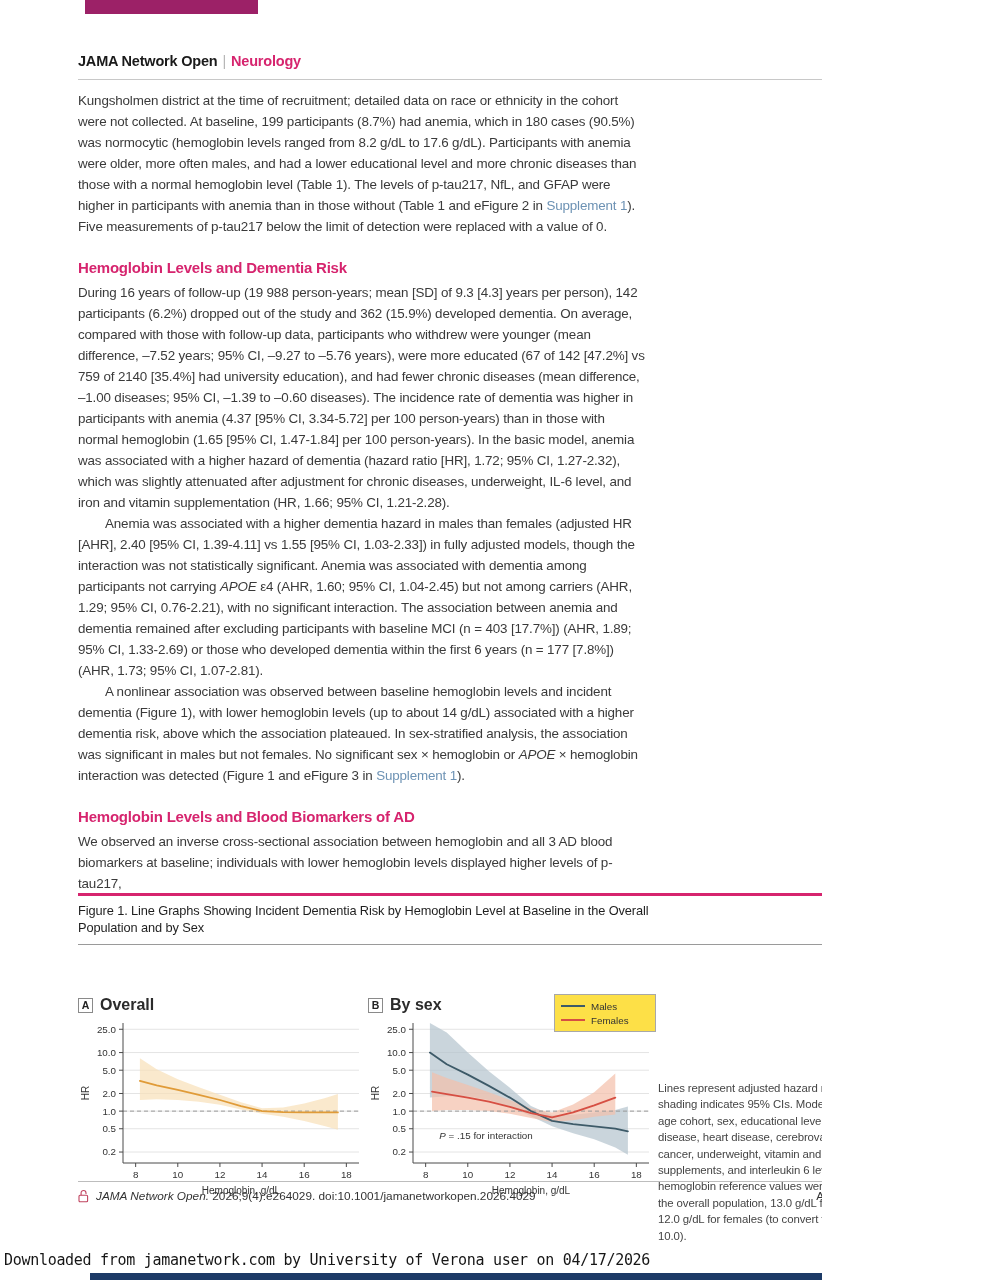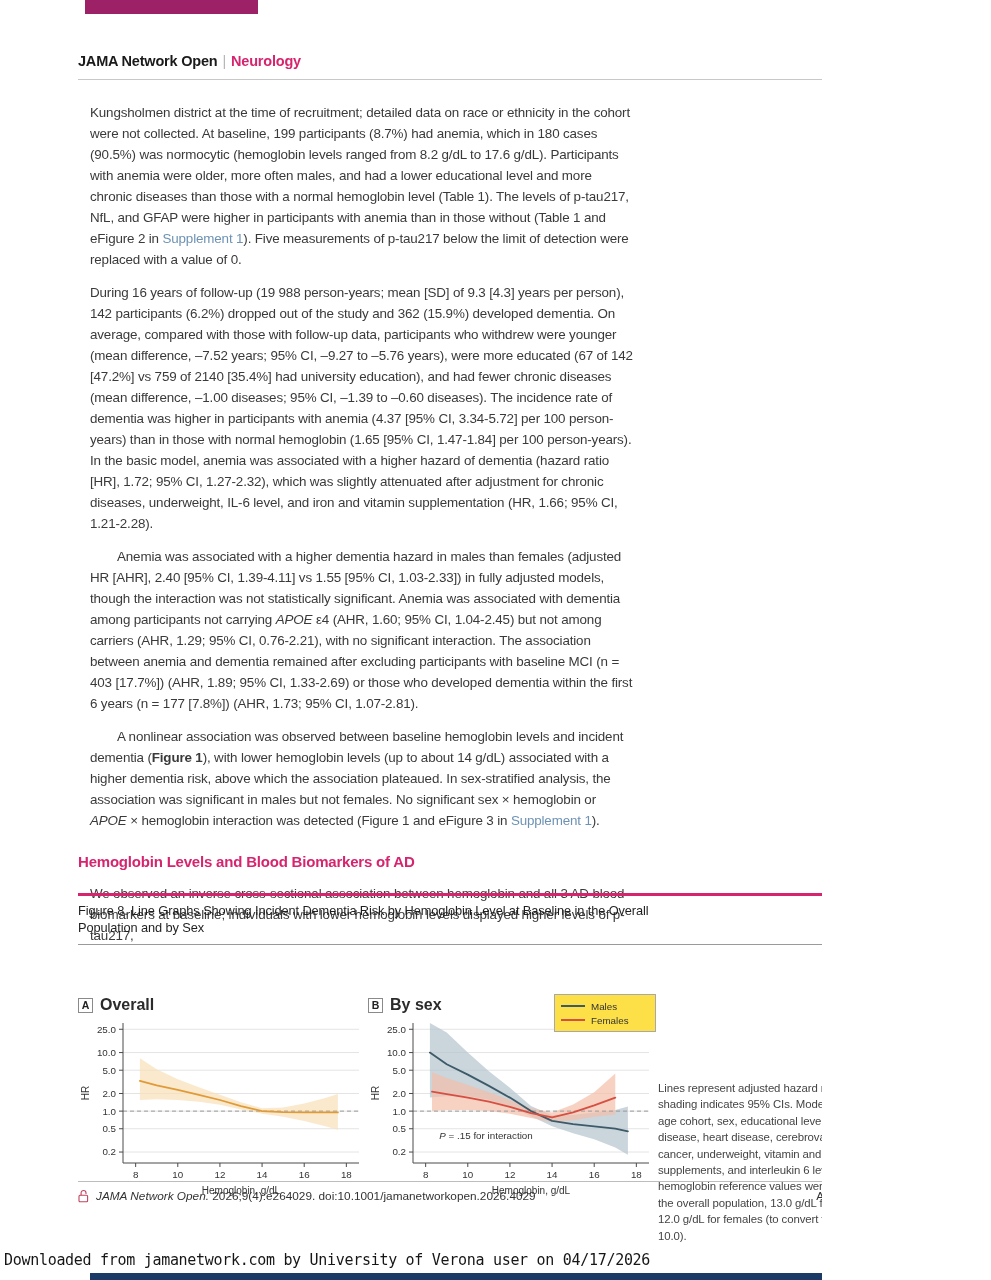--- a/index.html
+++ b/index.html
@@ -14,25 +14,25 @@
   .logo-block{position:absolute;left:85px;top:0;width:173px;height:14px;background:var(--logo);}
   .masthead{position:absolute;left:78px;top:52px;width:834px;display:flex;justify-content:space-between;align-items:baseline;}
   .masthead .journal{font-size:14.5px;font-weight:bold;color:#1a1a1a;letter-spacing:-0.2px;}
   .masthead .pipe{color:#b5b5b5;font-weight:400;margin:0 5px;}
   .masthead .section{color:var(--pink);}
   .masthead .running{font-size:12.2px;color:#3c3c3c;letter-spacing:-0.1px;}
   .rule-header{position:absolute;left:78px;top:79px;width:834px;height:1px;background:#c8c8c8;}
 
   .body-col{position:absolute;left:78px;top:90px;width:570px;font-size:13.4px;line-height:21px;
             letter-spacing:-0.15px;color:var(--ink);}
-  .body-col p{margin:12px;}
+  .body-col p{margin:0;}
   .body-col p.indent{text-indent:27px;}
   .sec-head{color:var(--pink);font-weight:bold;font-size:15px;letter-spacing:-0.2px;margin:21px 0 5px 0;line-height:19px;}
   .seg-i{font-style:italic;}
-  .seg-b{font-weight:bold;}
+  .seg-b{font-weight:normal;}
   .seg-link{color:var(--link);cursor:pointer;}
 
   .figure-block{position:absolute;left:78px;top:893px;width:834px;}
   .fig-caption{border-top:3px solid var(--pink);border-bottom:1px solid #9a9a9a;padding:7px 0 8px 0;width:100%;
                font-size:12.8px;line-height:16.5px;color:#1f1f1f;letter-spacing:-0.1px;}
   .fig-caption-inner{width:580px;}
   .charts-row{position:relative;height:272px;}
   .panel{position:absolute;top:52px;width:292px;}
   .panel-a{left:0;}
   .panel-b{left:290px;}
@@ -68,30 +68,31 @@
 
   <div class="masthead">
     <div>
       <span class="journal">JAMA Network Open</span><span class="journal pipe">|</span><span class="journal section">Neurology</span>
     </div>
   </div>
   <div class="rule-header"></div>
 
   <div class="body-col">
     <p><span>Kungsholmen district at the time of recruitment; detailed data on race or ethnicity in the cohort were not collected. At baseline, 199 participants (8.7%) had anemia, which in 180 cases (90.5%) was normocytic (hemoglobin levels ranged from 8.2 g/dL to 17.6 g/dL). Participants with anemia were older, more often males, and had a lower educational level and more chronic diseases than those with a normal hemoglobin level (Table 1). The levels of p-tau217, NfL, and GFAP were higher in participants with anemia than in those without (Table 1 and eFigure 2 in </span><span class="seg-link">Supplement 1</span><span>). Five measurements of p-tau217 below the limit of detection were replaced with a value of 0.</span></p>
+    <h2 class="sec-head">Hemoglobin Levels and Dementia Risk</h2>
     <p><span>During 16 years of follow-up (19 988 person-years; mean [SD] of 9.3 [4.3] years per person), 142 participants (6.2%) dropped out of the study and 362 (15.9%) developed dementia. On average, compared with those with follow-up data, participants who withdrew were younger (mean difference, –7.52 years; 95% CI, –9.27 to –5.76 years), were more educated (67 of 142 [47.2%] vs 759 of 2140 [35.4%] had university education), and had fewer chronic diseases (mean difference, –1.00 diseases; 95% CI, –1.39 to –0.60 diseases). The incidence rate of dementia was higher in participants with anemia (4.37 [95% CI, 3.34-5.72] per 100 person-years) than in those with normal hemoglobin (1.65 [95% CI, 1.47-1.84] per 100 person-years). In the basic model, anemia was associated with a higher hazard of dementia (hazard ratio [HR], 1.72; 95% CI, 1.27-2.32), which was slightly attenuated after adjustment for chronic diseases, underweight, IL-6 level, and iron and vitamin supplementation (HR, 1.66; 95% CI, 1.21-2.28).</span></p>
     <p class="indent"><span>Anemia was associated with a higher dementia hazard in males than females (adjusted HR [AHR], 2.40 [95% CI, 1.39-4.11] vs 1.55 [95% CI, 1.03-2.33]) in fully adjusted models, though the interaction was not statistically significant. Anemia was associated with dementia among participants not carrying </span><span class="seg-i">APOE</span><span> ε4 (AHR, 1.60; 95% CI, 1.04-2.45) but not among carriers (AHR, 1.29; 95% CI, 0.76-2.21), with no significant interaction. The association between anemia and dementia remained after excluding participants with baseline MCI (n = 403 [17.7%]) (AHR, 1.89; 95% CI, 1.33-2.69) or those who developed dementia within the first 6 years (n = 177 [7.8%]) (AHR, 1.73; 95% CI, 1.07-2.81).</span></p>
     <p class="indent"><span>A nonlinear association was observed between baseline hemoglobin levels and incident dementia (</span><span class="seg-b">Figure 1</span><span>), with lower hemoglobin levels (up to about 14 g/dL) associated with a higher dementia risk, above which the association plateaued. In sex-stratified analysis, the association was significant in males but not females. No significant sex × hemoglobin or </span><span class="seg-i">APOE</span><span> × hemoglobin interaction was detected (Figure 1 and eFigure 3 in </span><span class="seg-link">Supplement 1</span><span>).</span></p>
     <h2 class="sec-head">Hemoglobin Levels and Blood Biomarkers of AD</h2>
     <p><span>We observed an inverse cross-sectional association between hemoglobin and all 3 AD blood biomarkers at baseline; individuals with lower hemoglobin levels displayed higher levels of p-tau217,</span></p>
   </div>
 
   <div class="figure-block">
     <div class="fig-caption">
-      <div class="fig-caption-inner">Figure 8. Line Graphs Showing Incident Dementia Risk by Hemoglobin Level at Baseline in the Overall Population and by Sex</div>
+      <div class="fig-caption-inner">Figure 1. Line Graphs Showing Incident Dementia Risk by Hemoglobin Level at Baseline in the Overall Population and by Sex</div>
     </div>
     <div class="charts-row">
 
       <div class="panel panel-a">
         <div class="panel-head">
           <span class="panel-tag">A</span>
           <span class="panel-title">Overall</span>
         </div>
         <svg class="chart-svg" width="292" height="196" viewBox="0 0 292 196">
             <line x1="45" x2="281" y1="14.276912913932152" y2="14.276912913932152" stroke="#e4e4e4" stroke-width="1"></line>

